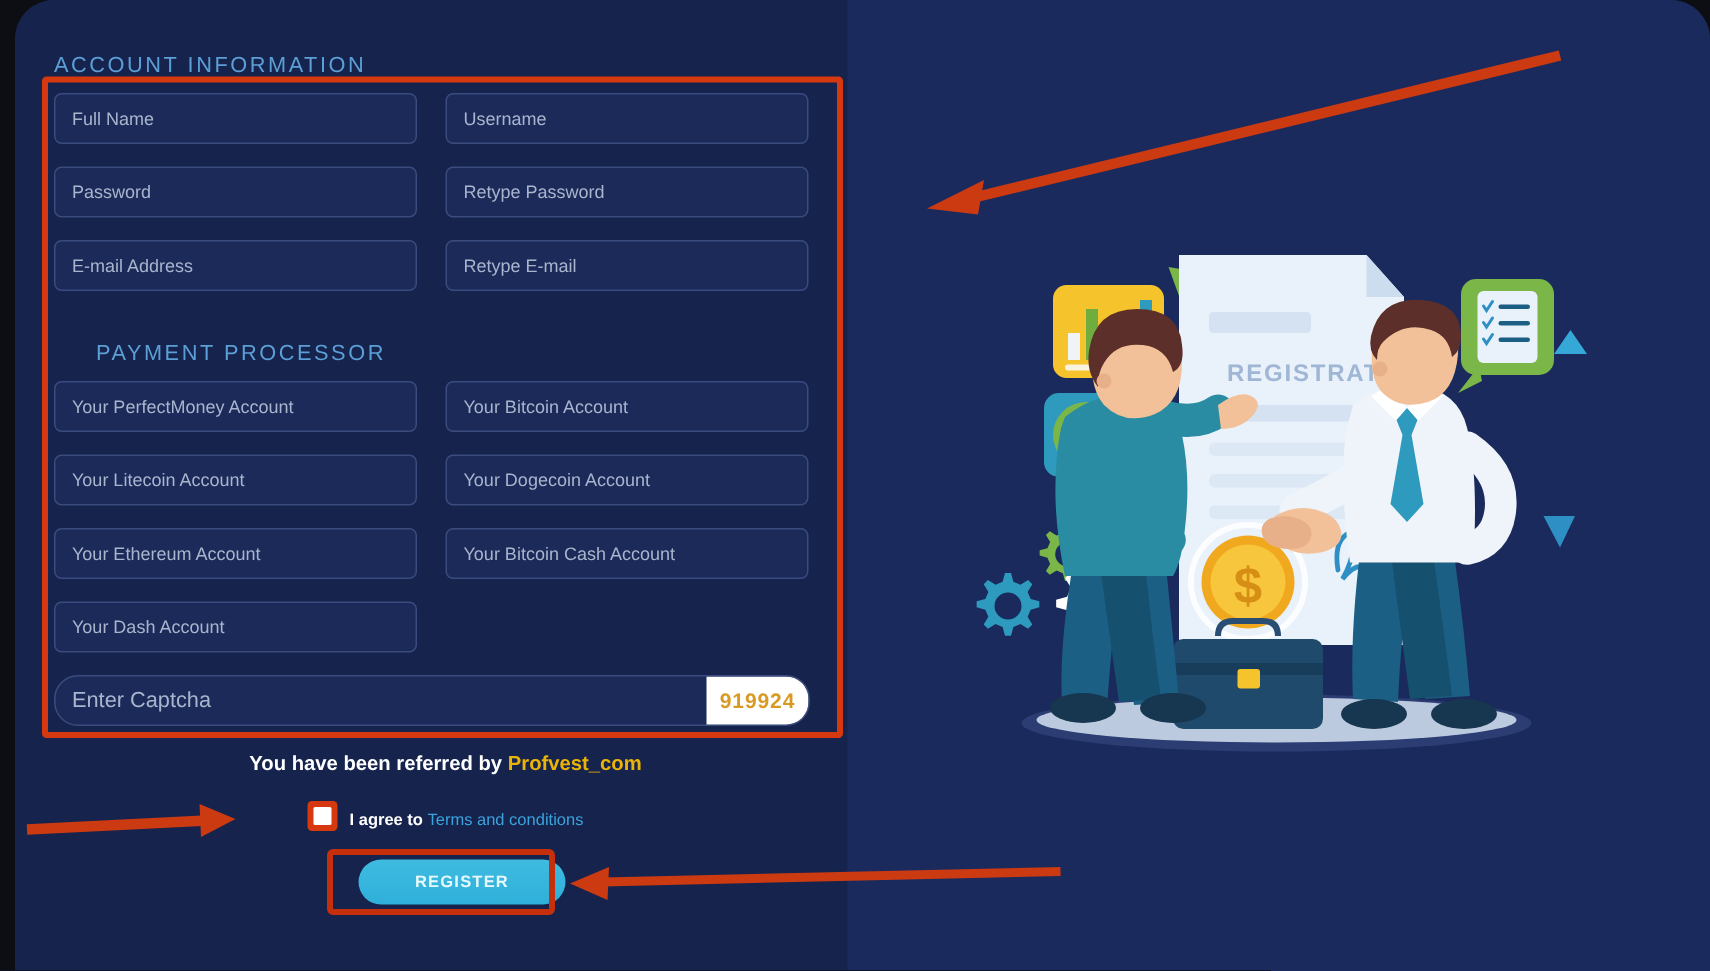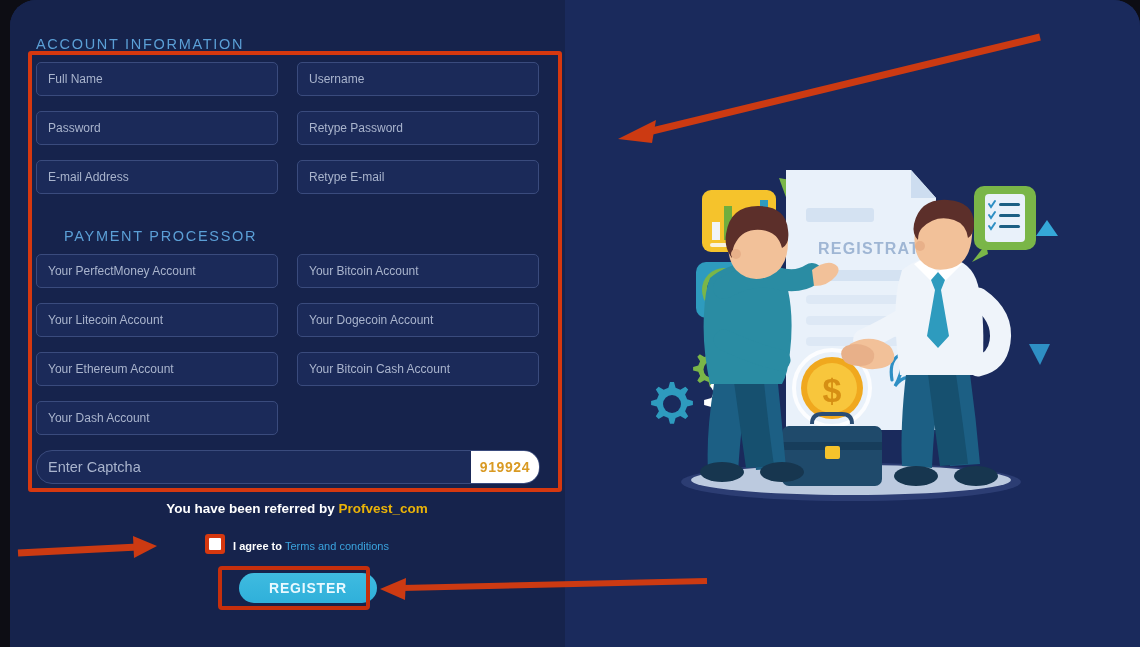--- a/index.html
+++ b/index.html
@@ -130,21 +130,21 @@
     background: #ffffff; border-radius: 1px;
   }
   .agree-label { color: #ffffff; }
   .terms-link { color: #3aa3de; font-weight: 400; }
 
   .register-btn {
     position: absolute; left: 215px; top: 573px;
     width: 138px; height: 30px;
     background: linear-gradient(#3fbbe0, #2fb0da);
     border: none; border-radius: 16px;
-    color: #e8f9ff; font-size: 14px; font-weight: 700;
+    color: #e8f9ff; font-size: 11px; font-weight: 700;
     letter-spacing: 0.8px;
     font-family: "Liberation Sans", sans-serif;
     cursor: pointer;
   }
 
   
   .arrow-svg { position: absolute; left: 0; top: 0; width: 1140px; height: 647px;
     pointer-events: none; z-index: 8; }
 
   

